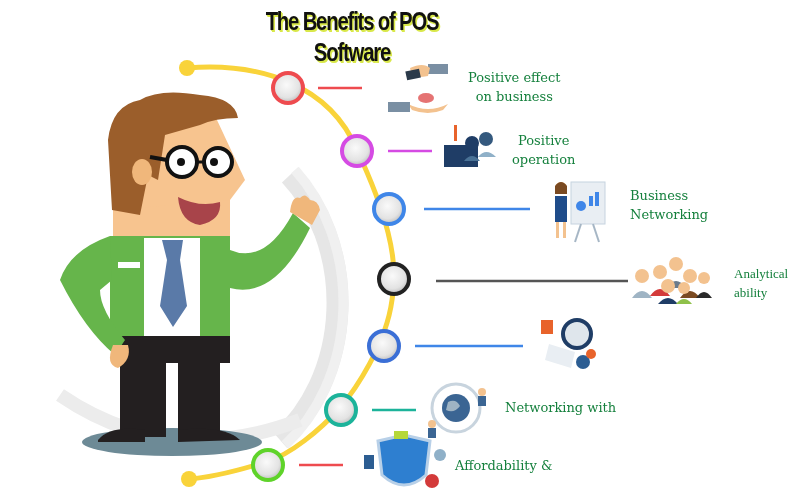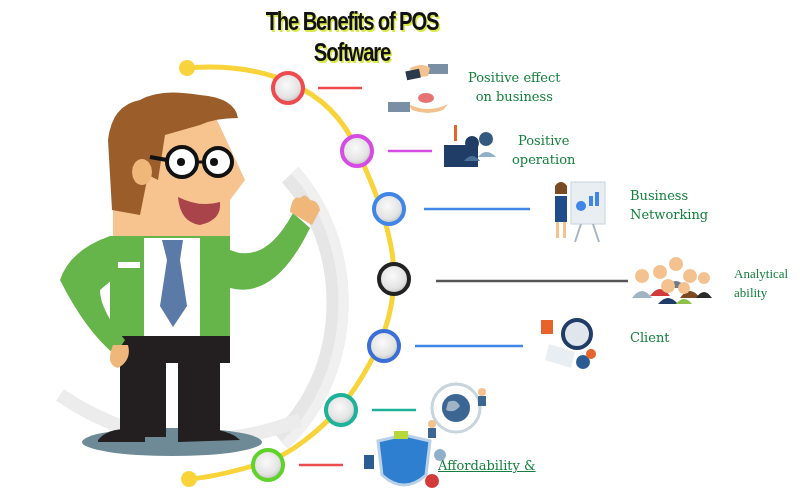--- a/index.html
+++ b/index.html
@@ -199,19 +199,19 @@
 </div>
 <div class="label" style="left:630px; top:186px; text-align:left;">
   <div>Business</div>
   <div>Networking</div>
 </div>
 <div class="label" style="left:734px; top:264px; text-align:right;font-family:Liberation Serif, serif;">
   <div>Analytical</div>
   <div style="text-align:left;">ability</div>
 </div>
 <div class="label" style="left:630px; top:328px;">
-  <div>Client</div>
 </div>
 <div class="label" style="left:505px; top:398px; text-align:right;">
-</div>
-<div class="label" style="left:438px; top:456px;text-decoration:underline;">
+  <div>Networking with</div>
+</div>
+<div class="label" style="left:455px; top:456px;">
   <div style="text-align:right;">Affordability &amp;</div>
 </div>
 
 </body></html>

